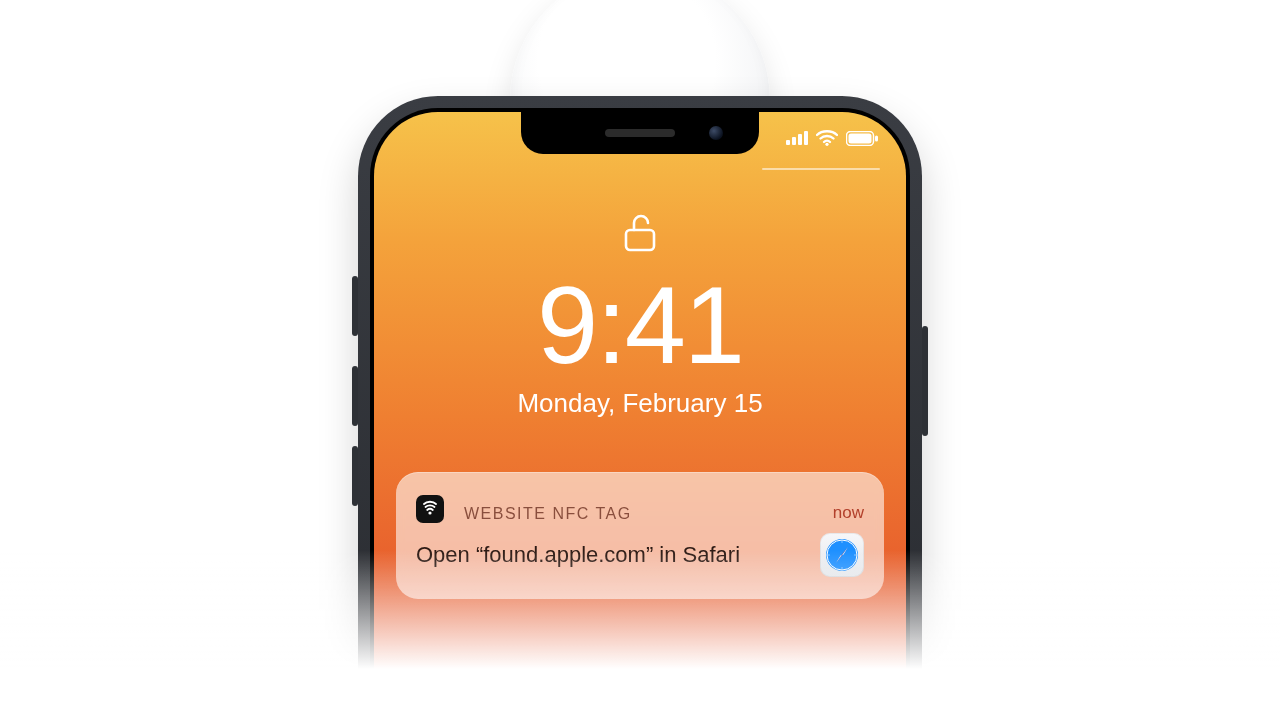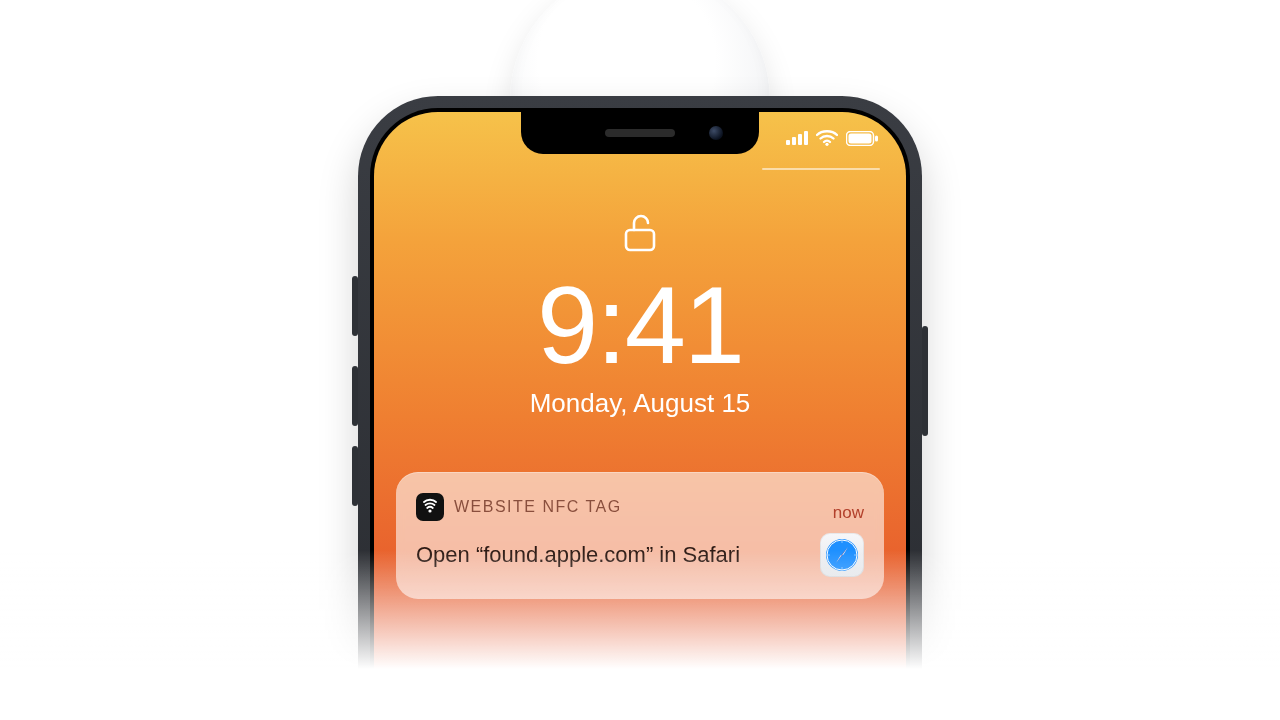--- a/index.html
+++ b/index.html
@@ -150,22 +150,22 @@
     right: 22px;
     border-radius: 22px;
     padding: 18px 20px 22px 20px;
     background: rgba(255,255,255,0.58);
     backdrop-filter: blur(4px);
     box-shadow: 0 1px 0 rgba(255,255,255,0.3) inset;
     color:#3b1f18;
   }
   .notif-header {
     display:flex;
-    align-items:center;
-    gap:10px;
+    align-items:flex-end;
+    gap:20px;
   }
   .nfc-app-icon {
     width:28px; height:28px; border-radius:7px;
     background:#111;
     display:flex; align-items:center; justify-content:center;
     color:#fff;
   }
   .notif-source {
     font-size: 16px;
     letter-spacing: 1.5px;
@@ -251,21 +251,21 @@
         <div class="divider-under-status"></div>
 
         <div class="lock-area">
           <span class="lock-icon">
             <svg width="32" height="40" viewBox="0 0 32 40">
                 <path d="M6 18 h20 a4 4 0 0 1 4 4 v12 a4 4 0 0 1 -4 4 H6 a4 4 0 0 1 -4 -4 V22 a4 4 0 0 1 4 -4 Z" fill="none" stroke="#fff" stroke-width="2.6"></path>
                 <path d="M10 18 V11 a7 7 0 0 1 14 0" fill="none" stroke="#fff" stroke-width="2.6" stroke-linecap="round"></path>
               </svg>
           </span>
           <div class="time">9:41</div>
-          <div class="date">Monday, August 15</div>
+          <div class="date">Monday, February 15</div>
         </div>
 
         <div class="notif">
           <div class="notif-header">
             <span class="nfc-app-icon">
               <svg width="18" height="18" viewBox="0 0 18 18">
                   <g fill="none" stroke="#fff" stroke-width="1.8" stroke-linecap="round">
                     <path d="M3 4 C6 1 12 1 15 4"></path>
                     <path d="M4.5 7 C7 4.8 11 4.8 13.5 7"></path>
                     <path d="M6.2 10 C7.8 8.6 10.2 8.6 11.8 10"></path>

